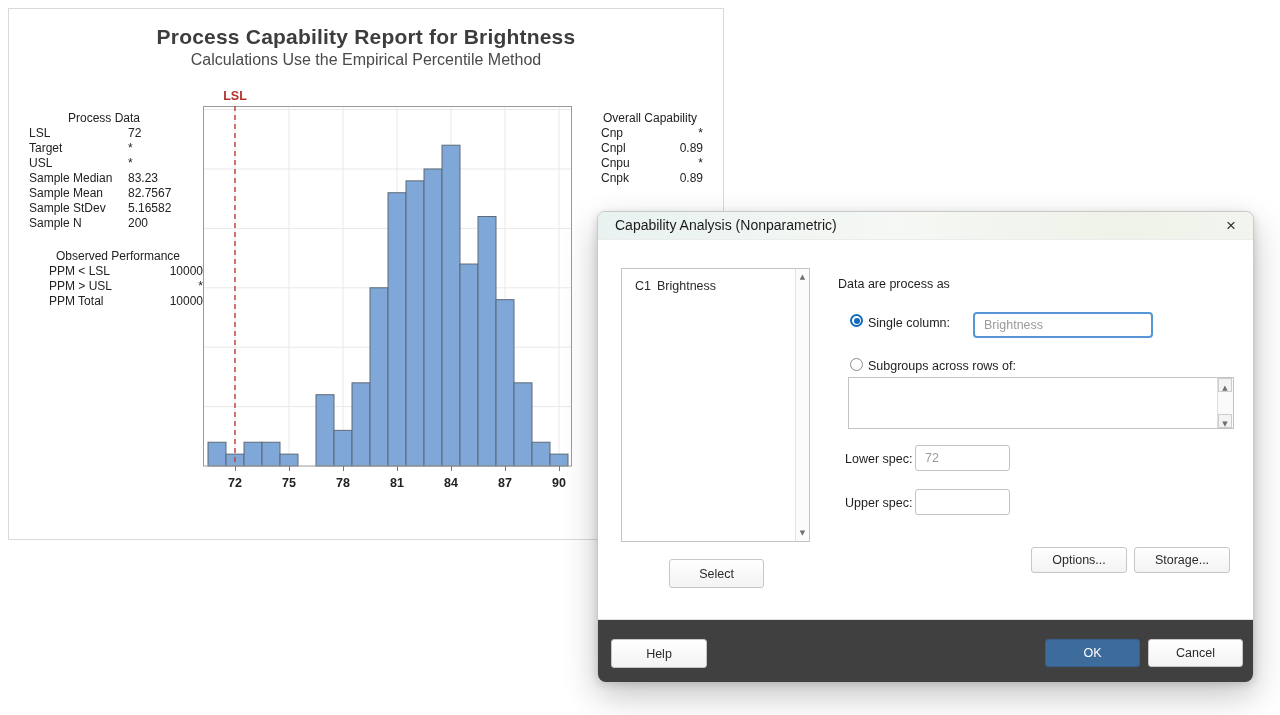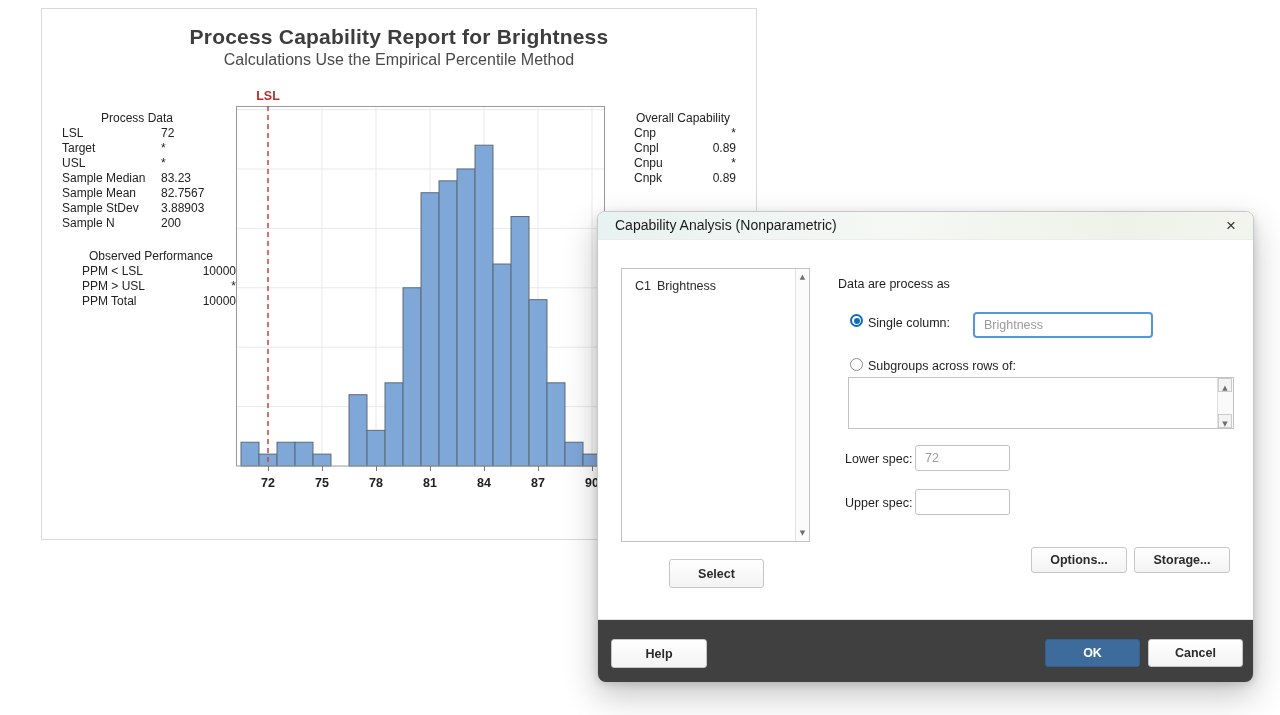--- a/index.html
+++ b/index.html
@@ -1,21 +1,21 @@
 <!DOCTYPE html>
 <html><head>
 <meta charset="utf-8">
 <style>
   html,body{margin:0;padding:0;width:1280px;height:715px;background:#ffffff;overflow:hidden;
     font-family:"Liberation Sans","DejaVu Sans",sans-serif;}
   .stage{position:relative;width:1280px;height:715px;}
 
   
   .report-card{position:absolute;left:8px;top:8px;width:716px;height:532px;background:#fff;
-    border:1px solid #d9d9d9;box-sizing:border-box;margin-left:33px;}
+    border:1px solid #d9d9d9;box-sizing:border-box;}
   .report-title{position:absolute;left:0;top:16px;width:100%;text-align:center;
     font-size:21px;font-weight:bold;color:#3d3d3d;letter-spacing:.2px;}
   .report-subtitle{position:absolute;left:0;top:42px;width:100%;text-align:center;
     font-size:16px;color:#4a4a4a;}
   .stat-block{position:absolute;font-size:12px;color:#222;line-height:15px;}
   .stat-title{height:15px;text-align:center;}
   .stat-row{height:15px;position:relative;}
   .process-data{left:20px;top:102px;width:150px;}
   .process-data .stat-label{position:absolute;left:0;}
   .process-data .stat-value{position:absolute;left:99px;white-space:nowrap;}
@@ -63,21 +63,21 @@
   .multibox{position:absolute;left:250px;top:165px;width:386px;height:52px;background:#fff;
     border:1px solid #c3c3c3;box-sizing:border-box;}
   .mb-sb{position:absolute;right:0;top:0;bottom:0;width:15px;background:#fafafa;border-left:1px solid #dedede;}
   .mb-btn{position:absolute;left:0;width:14px;height:14px;background:#f3f3f3;border:1px solid #cccccc;
     box-sizing:border-box;text-align:center;line-height:12px;}
   .mb-btn.up{top:0;} .mb-btn.down{bottom:0;}
   .mb-btn .sb-arrow{position:static;}
   .btn{position:absolute;box-sizing:border-box;border:1px solid #c6c6c6;border-radius:3px;
     background:linear-gradient(#ffffff,#f3f3f3);font-size:12.5px;color:#2b2b2b;
     display:flex;align-items:center;justify-content:center;
-    font-family:"Liberation Sans",sans-serif;cursor:default;font-weight:bold;}
+    font-family:"Liberation Sans",sans-serif;cursor:default;}
   .btn-primary{background:#3d6b9c;border-color:#35608d;color:#fff;}
   .dlg-footer{position:absolute;left:0;right:0;top:407px;height:62px;background:#404040;
     border-top:1px solid #e3e3e3;border-radius:0 0 8px 8px;}
 </style>
 </head>
 <body>
 
 <div class="stage">
 
   <div class="report-card">
@@ -103,21 +103,21 @@
           <div class="stat-row">
             <span class="stat-label">Sample Median</span>
             <span class="stat-value">83.23</span>
           </div>
           <div class="stat-row">
             <span class="stat-label">Sample Mean</span>
             <span class="stat-value">82.7567</span>
           </div>
           <div class="stat-row">
             <span class="stat-label">Sample StDev</span>
-            <span class="stat-value">3.88903</span>
+            <span class="stat-value">5.16582</span>
           </div>
           <div class="stat-row">
             <span class="stat-label">Sample N</span>
             <span class="stat-value">200</span>
           </div>
         </div>
     </div>
 
     <div class="stat-block observed">
       <div class="stat-title">Observed Performance</div>

